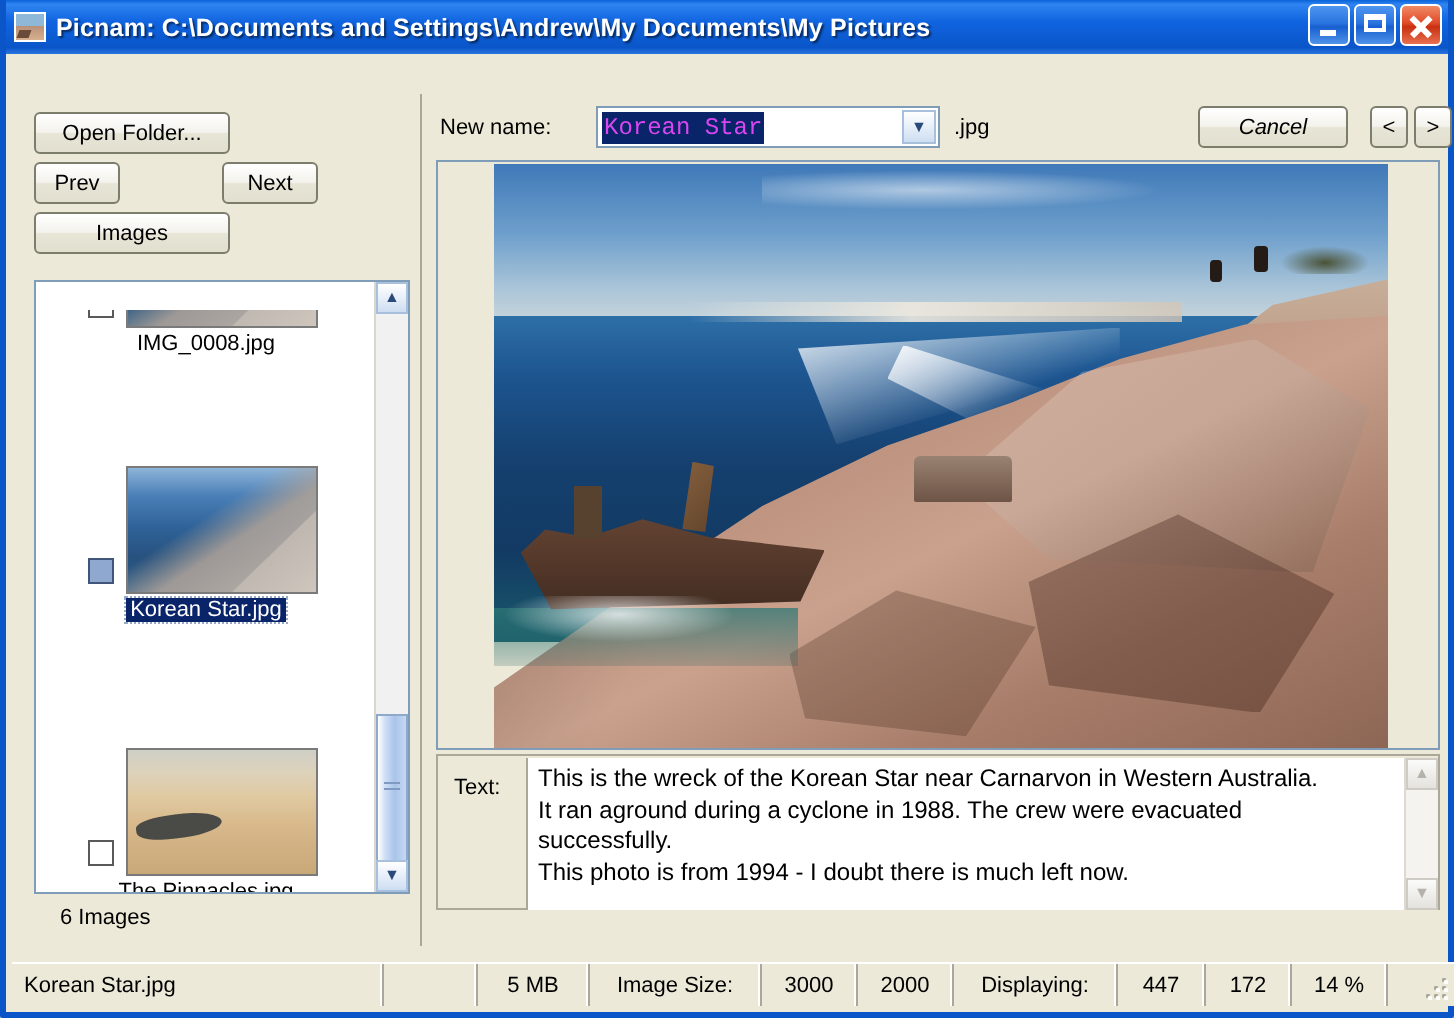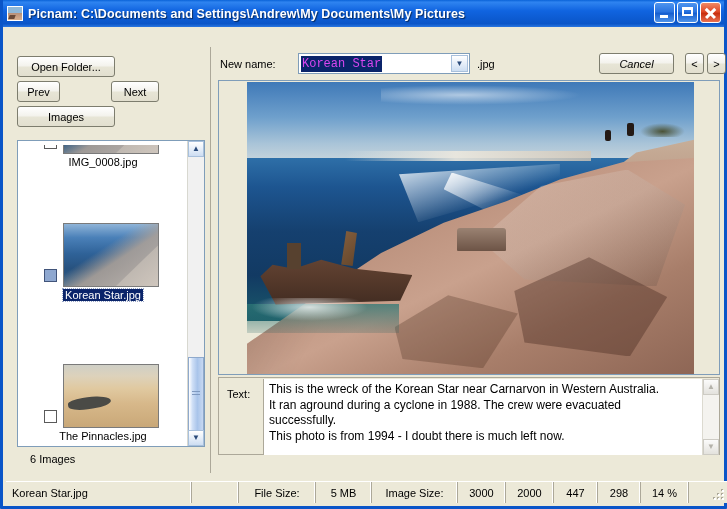--- a/index.html
+++ b/index.html
@@ -143,21 +143,21 @@
   
   #thumblist {
     position: absolute; left: 9px; top: 93px;
     width: 188px; height: 307px;
     background: #ffffff;
     border: 1px solid #7f9db9;
     box-sizing: border-box;
     overflow: hidden;
   }
   #thumbinner {
-    position: absolute; left: 0; top: 4px;
+    position: absolute; left: 0; top: 14px;
     width: 170px; height: 100%;
     overflow: hidden;
     padding-left: 48px;
   }
   .thumb-entry {
     position: absolute;
     left: 0; width: 170px;
     text-align: center;
   }
   .thumb-cb {
@@ -600,26 +600,26 @@
           </div>
         </div>
       </div>
 
     </div>
   </div>
 
   <div id="statusbar">
     <div class="sb-cell lbl" style="width:186px;">Korean Star.jpg</div>
     <div class="sb-cell" style="width:47px;"></div>
-    <div class="sb-cell num" style="width:77px;">File Size:</div>
     <div class="sb-cell num" style="width:56px;">5 MB</div>
     <div class="sb-cell num" style="width:86px;">Image Size:</div>
     <div class="sb-cell num" style="width:48px;">3000</div>
     <div class="sb-cell num" style="width:48px;">2000</div>
+    <div class="sb-cell num" style="width:82px;">Displaying:</div>
     <div class="sb-cell num" style="width:44px;">447</div>
-    <div class="sb-cell num" style="width:43px;">298</div>
+    <div class="sb-cell num" style="width:43px;">172</div>
     <div class="sb-cell num" style="width:48px;">14 %</div>
     <div class="sb-cell last" style="flex:1;">
       <span class="grip-dots"></span>
     </div>
   </div>
 
 </div>
 
 </body></html>

